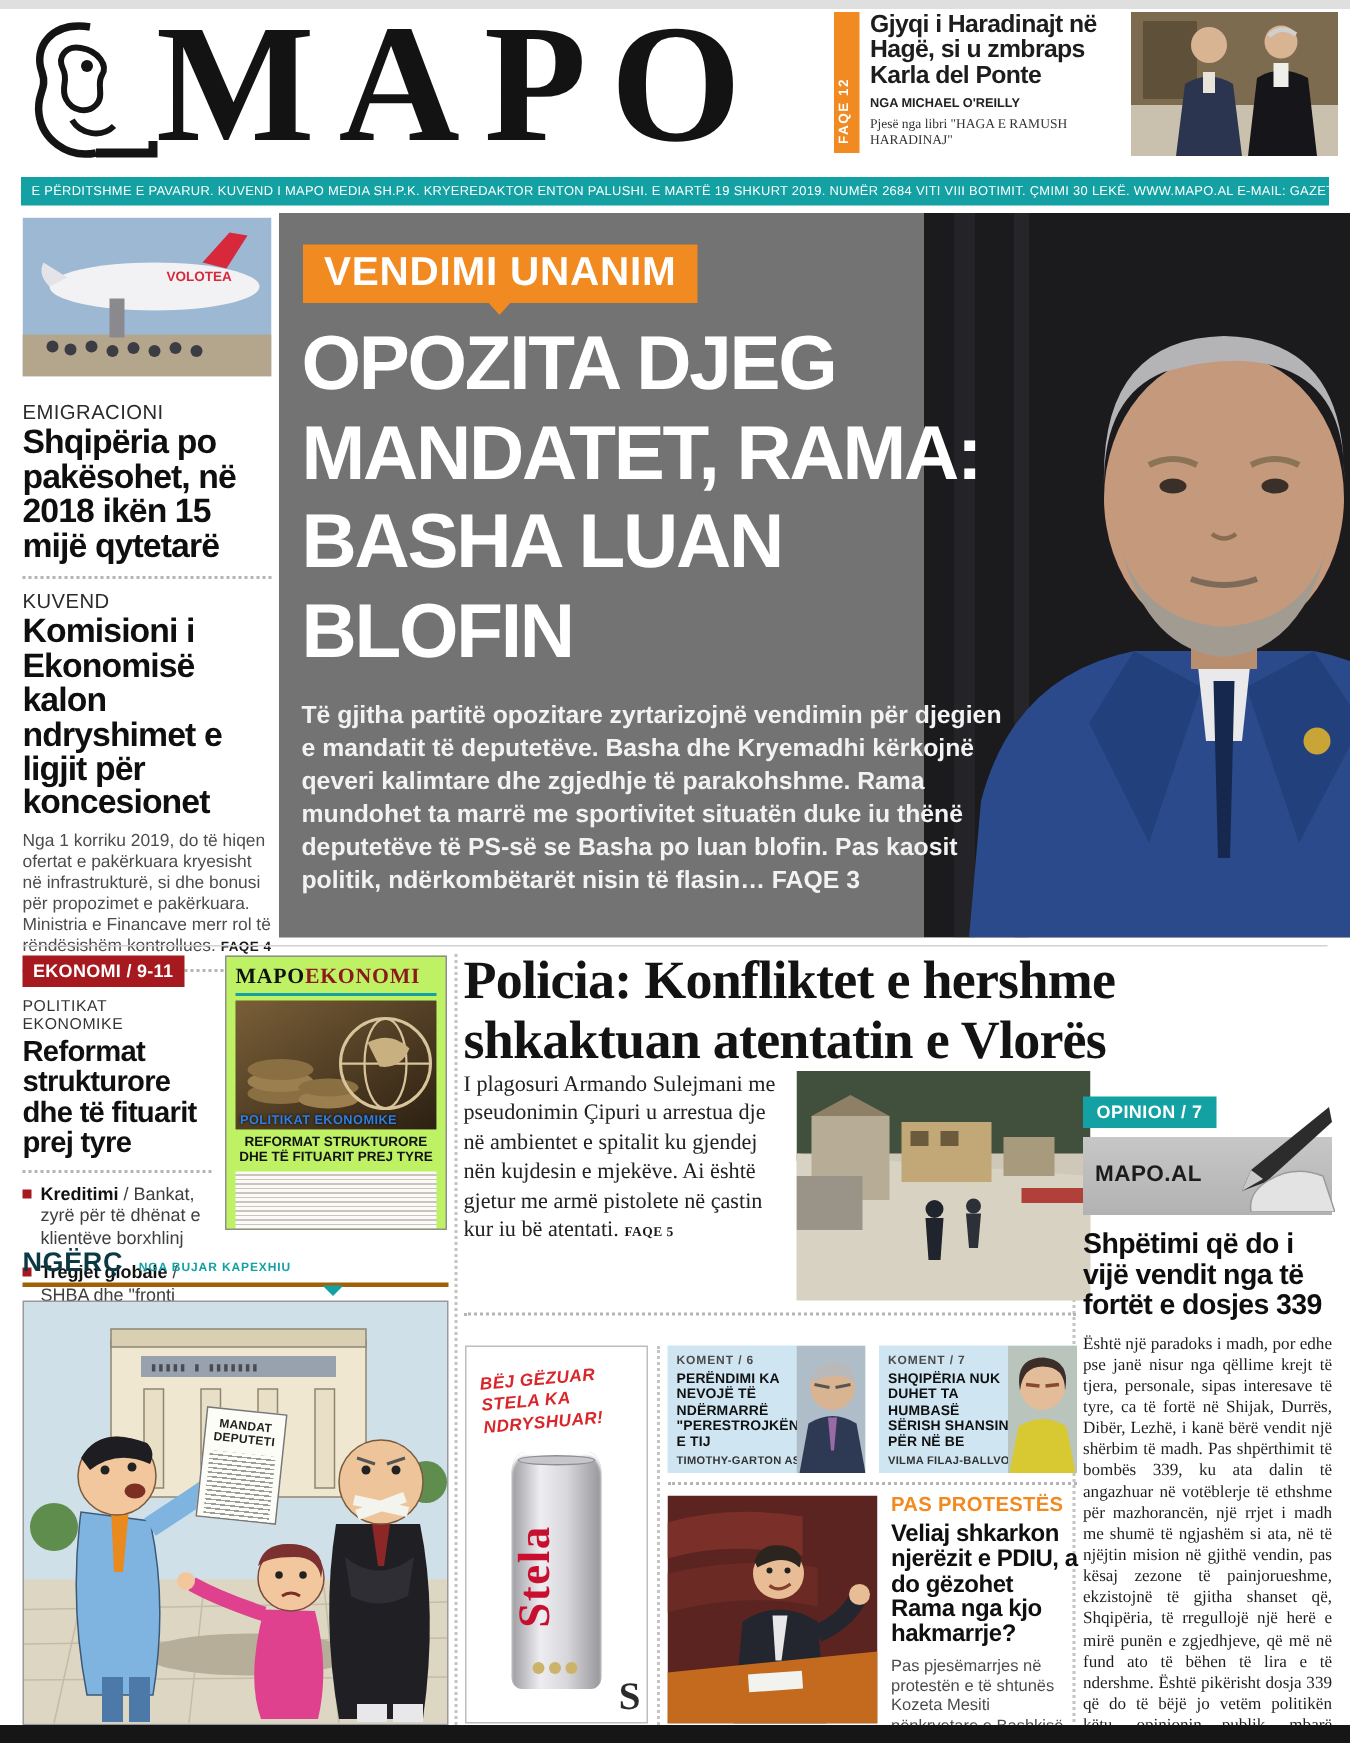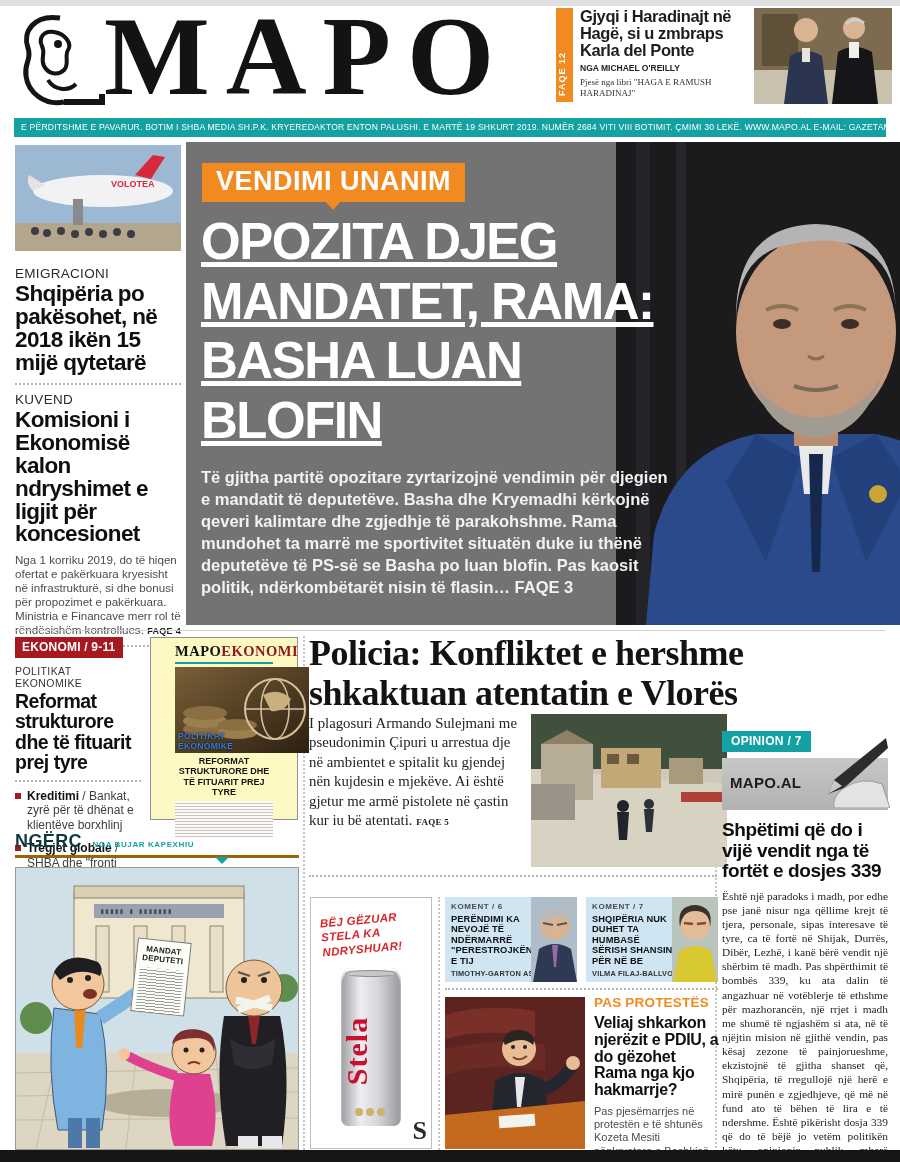--- a/index.html
+++ b/index.html
@@ -30,37 +30,37 @@
   .h-left { font-weight:bold; font-size:22.5px; line-height:1.02; color:#0f0f0f; letter-spacing:-0.6px; margin-bottom:7px; }
   .body-sm { font-size:11.6px; color:#4c4c4c; line-height:1.2; }
   .pageref { font-weight:bold; font-size:9px; color:#1a1a1a; letter-spacing:0.3px; }
   .dotted-h { border-top:2px dotted #b5b5b5; margin:8px 0 7px; }
 
   
   .lead { position:absolute; left:186px; top:142px; width:830px; height:483px; background:#737373; overflow:hidden; }
   .lead-photo { position:absolute; right:0; top:0; }
   .lead-badge { position:absolute; left:16px; top:21px; background:#f08a21; color:#fff; font-size:27px; font-weight:bold; letter-spacing:0.5px; padding:3px 14px 5px; }
   .lead-badge-tip { position:absolute; left:138px; top:58px; width:0; height:0; border-left:9px solid transparent; border-right:9px solid transparent; border-top:10px solid #f08a21; }
-  .lead-headline { position:absolute; left:15px; top:70px; width:470px; font-size:51px; font-weight:bold; color:#fff; line-height:1.17; letter-spacing:-1.5px;text-decoration:underline; }
+  .lead-headline { position:absolute; left:15px; top:70px; width:470px; font-size:51px; font-weight:bold; color:#fff; line-height:1.17; letter-spacing:-1.5px; }
   .lead-deck { position:absolute; left:15px; top:325px; width:478px; font-size:16.5px; font-weight:bold; color:#f2f2f2; line-height:1.33; }
 
   
   .rule-mid { position:absolute; left:15px; top:630px; width:870px; border-top:1px solid #d2d2d2; }
   .vdot { position:absolute; border-left:2px dotted #c4c4c4; }
 
   
   .ekonomi { position:absolute; left:15px; top:637px; width:126px; }
   .badge-red { display:inline-block; background:#a6191f; color:#fff; font-size:12px; font-weight:bold; padding:3px 7px 4px; letter-spacing:0.2px; }
   .kicker-xs { font-size:10.5px; color:#333; letter-spacing:0.4px; margin:7px 0 2px; }
   .ekonomi h3 { font-size:19.5px; font-weight:bold; line-height:1.04; letter-spacing:-0.5px; color:#101010; margin-bottom:8px; }
   .bullet { display:flex; font-size:12px; line-height:1.2; margin-bottom:9px; color:#3e3e3e; }
   .bullet .sq { width:6px; height:6px; background:#a6191f; margin:4px 6px 0 0; flex:none; }
   .bullet b { color:#111; }
 
-  .supplement { position:absolute; left:150px; top:637px; width:148px; height:183px; border:1px solid #8f8f8f; background:#fef9c3; padding:5px 24px; }
+  .supplement { position:absolute; left:150px; top:637px; width:148px; height:183px; border:1px solid #8f8f8f; background:#bef264; padding:5px 6px; }
   .supp-head { font-family:"Liberation Serif", serif; font-size:14.5px; font-weight:bold; letter-spacing:0.5px; border-bottom:2px solid #13a1a3; padding-bottom:2px; }
   .supp-head .blk { color:#111; } .supp-head .red { color:#8d1a1a; }
   .supp-img { position:relative; width:100%; height:86px; margin-top:3px; }
   .supp-kicker { position:absolute; left:3px; bottom:2px; font-size:8.5px; font-weight:bold; color:#2f7fe0; letter-spacing:0.3px; text-shadow:0 0 2px #000; }
   .supp-title { font-size:9px; font-weight:bold; color:#131313; text-align:center; line-height:1.15; margin-top:3px; }
   .supp-fake { margin-top:4px; height:38px; background:repeating-linear-gradient(#fbfaf8 0 2px, #c9c5bd 2px 3px); }
 
   
   .policia { position:absolute; left:309px; top:633px; width:578px; }
   .policia h2 { font-family:"Liberation Serif", serif; font-size:36px; font-weight:bold; color:#131313; line-height:1.12; letter-spacing:-0.5px; }
@@ -151,21 +151,21 @@
       <rect x="48" y="40" width="8" height="14" fill="#e8e4da"></rect>
       <circle cx="100" cy="20" r="11" fill="#d9b493"></circle>
       <path d="M78 96 L84 44 Q100 34 118 44 L124 96 Z" fill="#15151a"></path>
       <rect x="95" y="34" width="10" height="16" fill="#f0eee8"></rect>
       <path d="M92 16 Q100 8 110 15" stroke="#cfcfcf" stroke-width="3" fill="none"></path>
     </svg>
   </div>
 
   <div class="info-strip">
     <b>E PËRDITSHME E PAVARUR.</b>
-    <span>BOTIM I SHBA MEDIA SH.P.K.</span>
+    <span>KUVEND I MAPO MEDIA SH.P.K.</span>
     <b>KRYEREDAKTOR</b>
     <span>ENTON PALUSHI. E MARTË 19 SHKURT 2019. NUMËR 2684 VITI VIII BOTIMIT. ÇMIMI 30 LEKË. WWW.MAPO.AL E-MAIL: GAZETAMAPO@GMAIL.COM</span>
   </div>
 
   <div class="leftcol">
     <svg class="photo-plane" width="166" height="106" viewBox="0 0 166 106">
       <rect width="166" height="106" fill="#9db8d2"></rect>
       <rect y="78" width="166" height="28" fill="#b3a68c"></rect>
       <ellipse cx="88" cy="46" rx="70" ry="16" fill="#f2f2f4"></ellipse>
       <path d="M18 46 Q10 38 14 30 L30 40 Z" fill="#e4e4e8"></path>

